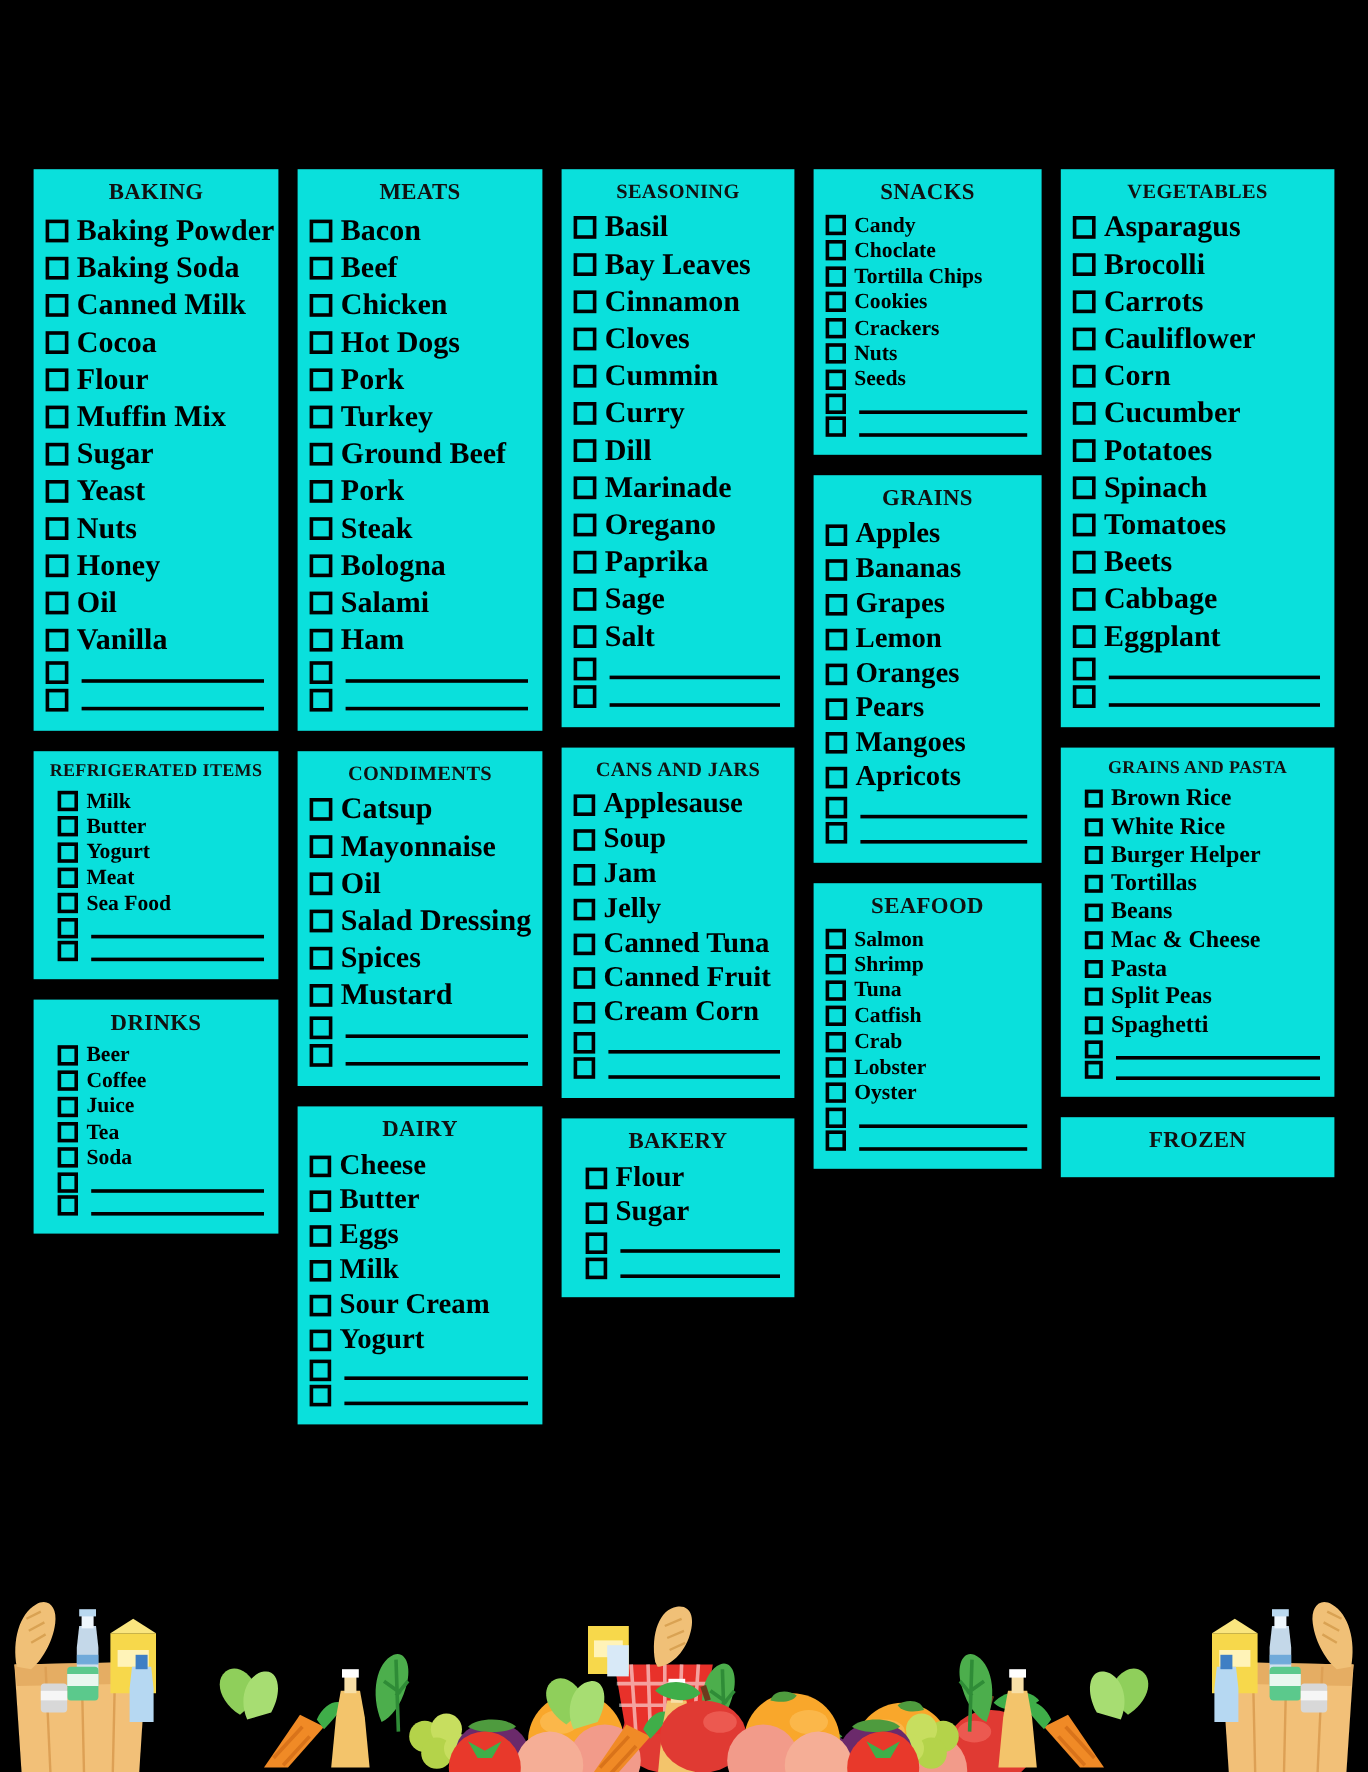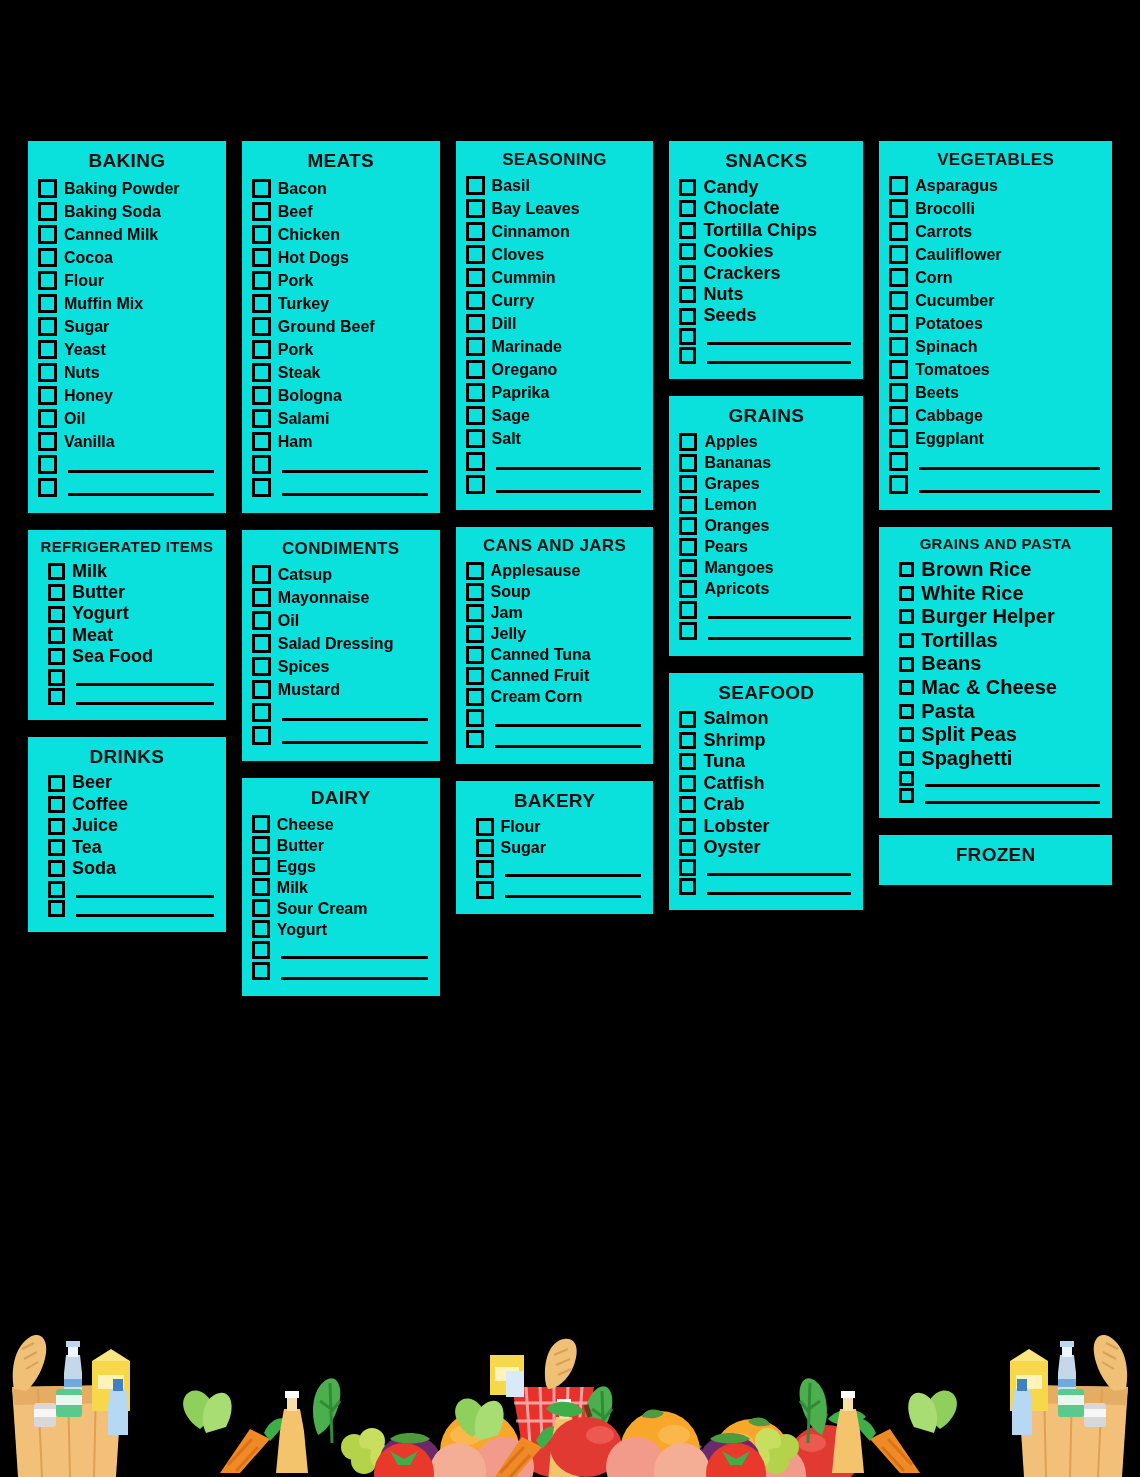--- a/index.html
+++ b/index.html
@@ -10,20 +10,21 @@
     background: #000000;
     font-family: "Liberation Sans", sans-serif;
     overflow: hidden;
   }
 
   #sheet {
     position: relative;
     width: 1140px;
     height: 1477px;
     background: #000000;
+    font-family: Liberation Serif, serif;
   }
 
   
   .columns {
     position: absolute;
     top: 141px;
     left: 28px;
     width: 1084px;
     display: flex;
     gap: 16px;
@@ -78,25 +79,25 @@
     height: 0;
     border-bottom: 3px solid #000000;
     margin-left: 4px;
     margin-right: 2px;
     position: relative;
     top: 7px;
   }
 
   
   .sz-22 .box   { width: 19px; height: 19px; }
-  .sz-22 .label { font-size: 16px; }
+  .sz-22 .label { font-size: 25px; }
   .sz-22 .row   { padding: 2px 0; }
 
   .sz-20 .box   { width: 18px; height: 18px; }
-  .sz-20 .label { font-size: 16px; }
+  .sz-20 .label { font-size: 24px; }
   .sz-20 .row   { padding: 1.5px 0; }
 
   .sz-18 .box   { width: 17px; height: 17px; }
   .sz-18 .label { font-size: 18px; }
   .sz-18 .row   { padding: 1px 0; }
 
   .sz-16 .box   { width: 15px; height: 15px; }
   .sz-16 .label { font-size: 20px; }
   .sz-16 .row   { padding: 1px 0; }
 

